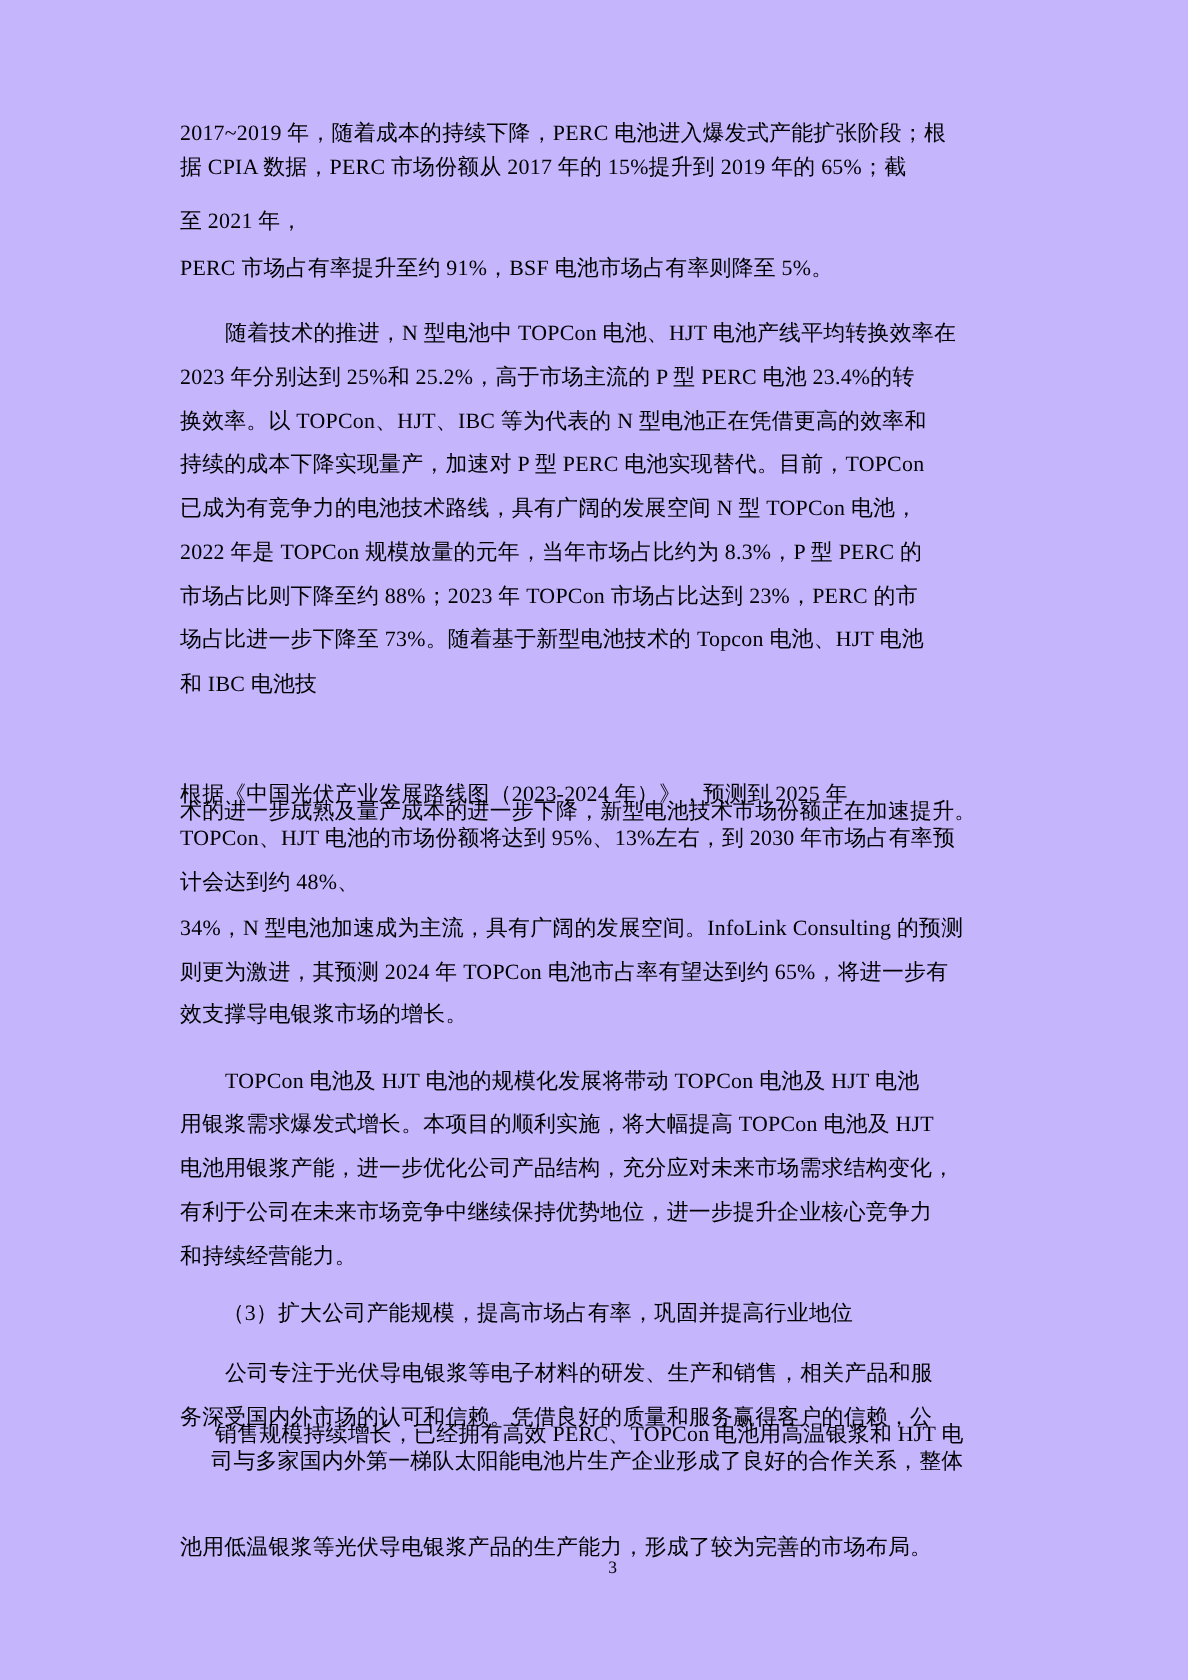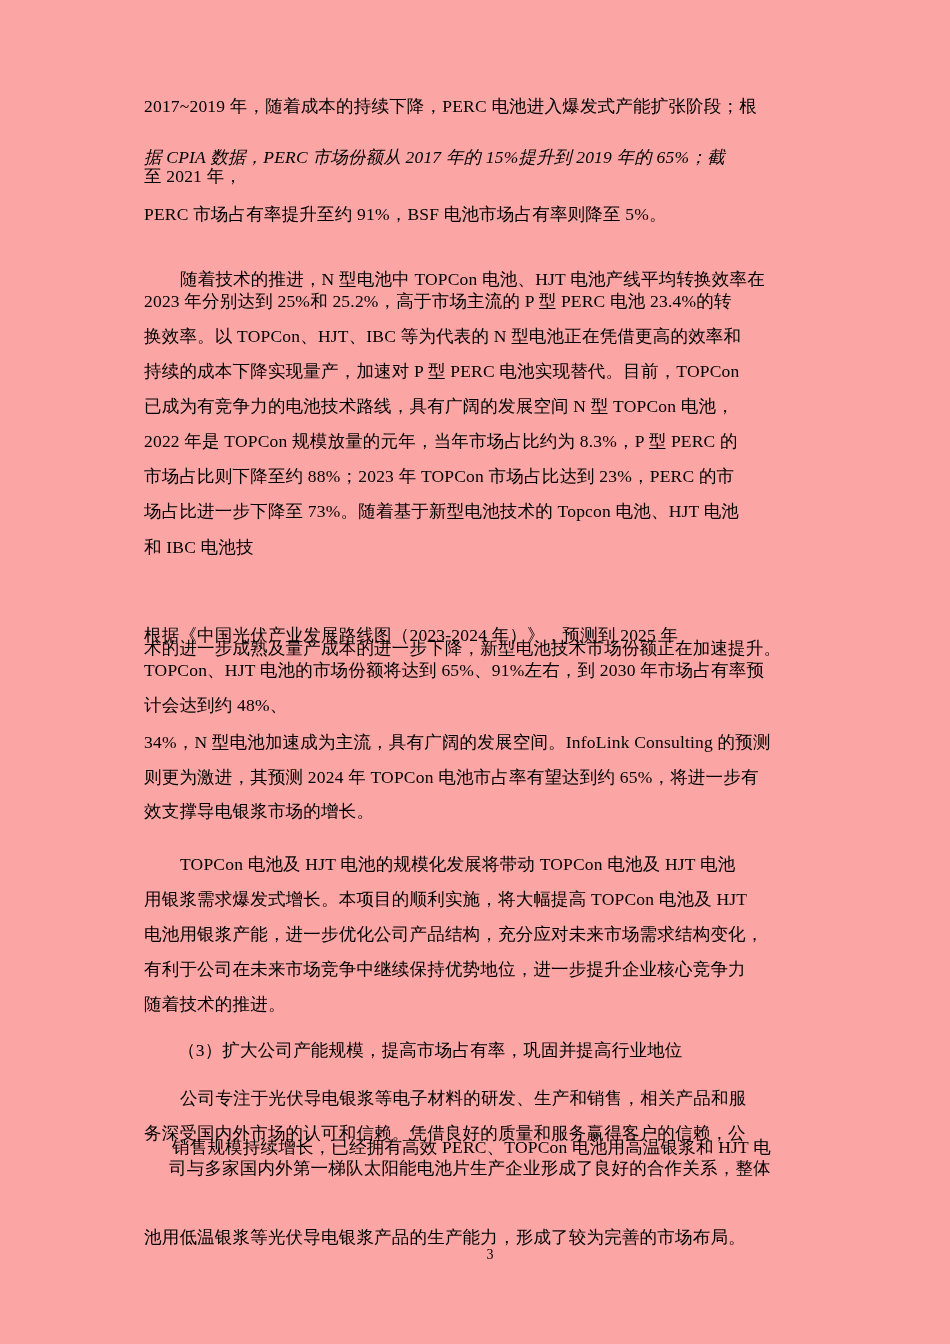--- a/index.html
+++ b/index.html
@@ -13,21 +13,21 @@
       position: relative;
       overflow: hidden;
       font-family: "Liberation Serif", "DejaVu Serif", serif;
       color: #000000;
     }
     .page {
       position: absolute;
       left: 0; top: 0;
       width: 950px;
       height: 1344px;
-      background: #fca5a5;
+      background: #c4b5fd;
     }
     .line {
       position: absolute;
       left: 144px;
       font-size: 17.5px;
       line-height: 22px;
       white-space: nowrap;
       letter-spacing: 0.2px;
     }
     .indent { left: 180px; }
@@ -42,53 +42,53 @@
       line-height: 18px;
     }
   </style>
 </head>
 <body>
 
 <div class="page">
 
   <div>
     <div class="line" style="top:95px;">2017~2019 年，随着成本的持续下降，PERC 电池进入爆发式产能扩张阶段；根</div>
-    <div class="line" style="top:146px;font-style:italic;">据  CPIA 数据，PERC 市场份额从  2017 年的  15%提升到  2019 年的  65%；截</div>
+    <div class="line" style="top:122px;">据  CPIA 数据，PERC 市场份额从  2017 年的  15%提升到  2019 年的  65%；截</div>
     <div class="line" style="top:165px;">至  2021 年，</div>
     <div class="line" style="top:203px;">PERC 市场占有率提升至约  91%，BSF 电池市场占有率则降至  5%。</div>
   </div>
 
   <div>
-    <div class="line indent" style="top:268px;font-family:Liberation Serif, serif;">随着技术的推进，N 型电池中  TOPCon 电池、HJT 电池产线平均转换效率在</div>
+    <div class="line indent" style="top:255px;font-family:Liberation Serif, serif;">随着技术的推进，N 型电池中  TOPCon 电池、HJT 电池产线平均转换效率在</div>
     <div class="line" style="top:290px;">2023 年分别达到  25%和  25.2%，高于市场主流的  P 型  PERC 电池  23.4%的转</div>
     <div class="line" style="top:325px;">换效率。以  TOPCon、HJT、IBC 等为代表的  N 型电池正在凭借更高的效率和</div>
     <div class="line" style="top:360px;">持续的成本下降实现量产，加速对  P 型  PERC 电池实现替代。目前，TOPCon</div>
     <div class="line" style="top:395px;">已成为有竞争力的电池技术路线，具有广阔的发展空间  N 型  TOPCon 电池，</div>
     <div class="line" style="top:430px;">2022 年是  TOPCon 规模放量的元年，当年市场占比约为  8.3%，P 型  PERC 的</div>
     <div class="line" style="top:465px;">市场占比则下降至约  88%；2023 年  TOPCon 市场占比达到  23%，PERC 的市</div>
     <div class="line" style="top:500px;">场占比进一步下降至  73%。随着基于新型电池技术的  Topcon 电池、HJT 电池</div>
     <div class="line" style="top:536px;">和  IBC 电池技</div>
   </div>
 
   <div>
     <div class="line" style="top:589px;margin-top:48px;">术的进一步成熟及量产成本的进一步下降，新型电池技术市场份额正在加速提升。</div>
     <div class="line" style="top:624px;">根据《中国光伏产业发展路线图（2023-2024 年）》，预测到  2025 年</div>
-    <div class="line" style="top:659px;">TOPCon、HJT 电池的市场份额将达到 65%、91%左右，到 2030 年市场占有率预</div>
+    <div class="line" style="top:659px;">TOPCon、HJT 电池的市场份额将达到 95%、13%左右，到 2030 年市场占有率预</div>
     <div class="line" style="top:694px;">计会达到约 48%、</div>
     <div class="line" style="top:731px;">34%，N 型电池加速成为主流，具有广阔的发展空间。InfoLink Consulting 的预测</div>
     <div class="line" style="top:766px;">则更为激进，其预测  2024 年  TOPCon 电池市占率有望达到约  65%，将进一步有</div>
     <div class="line" style="top:800px;">效支撑导电银浆市场的增长。</div>
   </div>
 
   <div>
     <div class="line indent" style="top:853px;">TOPCon 电池及  HJT 电池的规模化发展将带动  TOPCon 电池及  HJT 电池</div>
     <div class="line" style="top:888px;font-family:Liberation Serif, serif;">用银浆需求爆发式增长。本项目的顺利实施，将大幅提高  TOPCon 电池及  HJT</div>
     <div class="line" style="top:923px;">电池用银浆产能，进一步优化公司产品结构，充分应对未来市场需求结构变化，</div>
     <div class="line" style="top:958px;">有利于公司在未来市场竞争中继续保持优势地位，进一步提升企业核心竞争力</div>
-    <div class="line" style="top:993px;">随着技术的推进。</div>
+    <div class="line" style="top:993px;">和持续经营能力。</div>
   </div>
 
   <div>
     <div class="line heading-indent" style="top:1039px; left:178px;">（3）扩大公司产能规模，提高市场占有率，巩固并提高行业地位</div>
   </div>
 
   <div>
     <div class="line indent" style="top:1087px;">公司专注于光伏导电银浆等电子材料的研发、生产和销售，相关产品和服</div>
     <div class="line" style="top:1122px;">务深受国内外市场的认可和信赖。凭借良好的质量和服务赢得客户的信赖，公</div>
     <div class="line" style="top:1157px;margin-left:25px;">司与多家国内外第一梯队太阳能电池片生产企业形成了良好的合作关系，整体</div>

